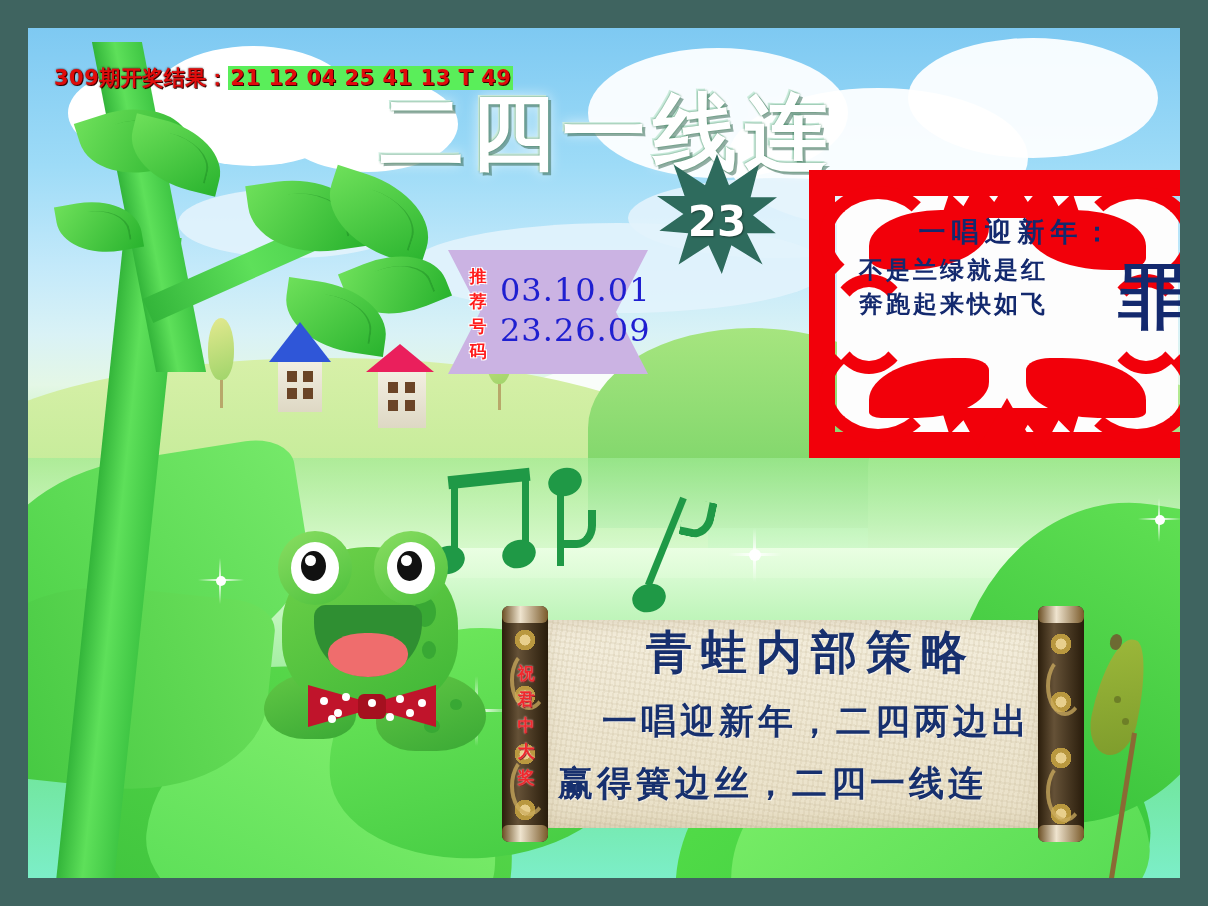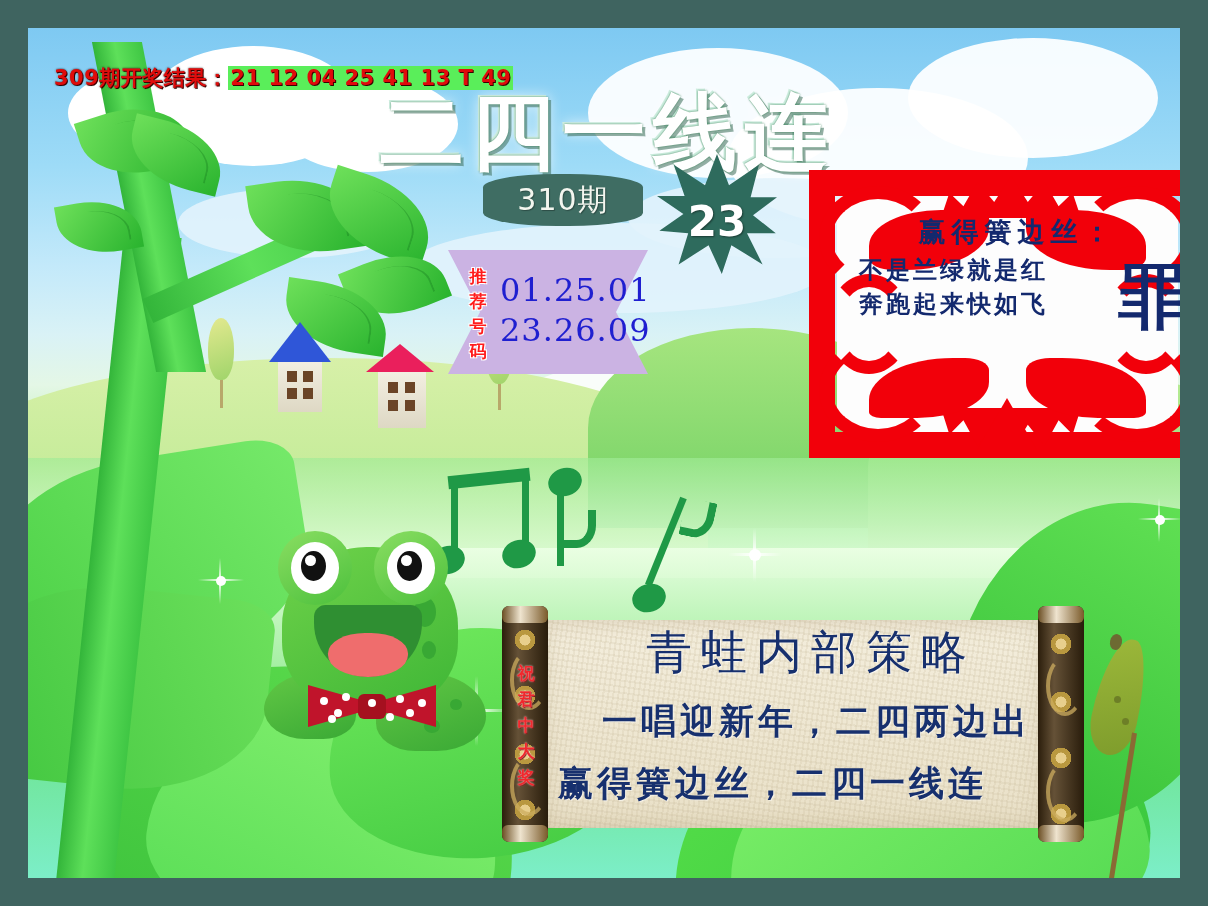--- a/index.html
+++ b/index.html
@@ -164,21 +164,21 @@
   #scroll .rod .cap{position:absolute;left:0;width:46px;height:17px;
      background:linear-gradient(90deg,#6b4e23,#efe4cf 40%,#7a5a2a);border-radius:6px;}
   #scroll .rod .flor{position:absolute;width:24px;height:24px;border-radius:50%;
      background:radial-gradient(circle,#e8cf8c 0 32%,#b9983f 33% 60%,rgba(0,0,0,0) 61%);}
   #scroll .rod .vine{position:absolute;width:30px;height:52px;border-radius:50%;
      border:4px solid rgba(205,172,95,.75);border-top-color:transparent;border-right-color:transparent;}
   #scroll .rodtext{position:absolute;left:12px;top:54px;width:24px;color:#f0282d;
      font-size:17px;font-weight:bold;line-height:26px;text-align:center;z-index:5;
      text-shadow:0 0 2px #ffdede,1px 1px 0 #7a0000;}
   #scroll .title{position:absolute;left:86px;top:16px;right:50px;
-     text-align:center;color:#17306e;font-size:46px;font-weight:normal;letter-spacing:9px;
+     text-align:center;color:#17306e;font-size:46px;font-weight:bold;letter-spacing:9px;
      font-family:"DejaVu Serif","Liberation Serif",serif;
      text-shadow:1px 1px 1px rgba(255,255,255,.7);}
   #scroll .ln{position:absolute;left:56px;right:24px;color:#17306e;
      font-size:35px;letter-spacing:4px;font-weight:bold;
      font-family:"DejaVu Serif","Liberation Serif",serif;
      text-shadow:1px 1px 1px rgba(255,255,255,.6);}
 
   
   #cattail{position:absolute;left:1060px;top:610px;width:90px;height:250px;}
   #cattail .pod{position:absolute;left:8px;top:0;width:46px;height:118px;
@@ -285,36 +285,35 @@
 
       <div class="house-body" style="left:350px;top:342px;width:48px;height:58px;"></div>
       <div class="roof" style="left:338px;top:316px;border-width:0 34px 28px 34px;border-bottom-color:#ea1f5c;"></div>
       <div class="win" style="left:360px;top:354px;width:10px;height:11px;"></div>
       <div class="win" style="left:377px;top:354px;width:10px;height:11px;"></div>
       <div class="win" style="left:360px;top:372px;width:10px;height:11px;"></div>
       <div class="win" style="left:377px;top:372px;width:10px;height:11px;"></div>
     </div>
 
     <div id="title">二四一线连</div>
-    <div id="period-banner">310期</div>
     <div id="burst">
       <div class="star"></div>
       <div class="num">23</div>
     </div>
 
     <div id="rec">
       <div class="bg"></div>
       <div class="label">
         <div>推</div>
         <div>荐</div>
         <div>号</div>
         <div>码</div>
       </div>
       <div class="nums">
-        <div>01.25.01</div>
+        <div>03.10.01</div>
         <div>23.26.09</div>
       </div>
     </div>
 
     <div id="dragon">
       <div class="paper"></div>
 
       <div class="edge" style="left:0;top:0;width:397px;height:26px;"></div>
       <div class="edge" style="left:0;bottom:0;width:397px;height:26px;"></div>
       <div class="edge" style="left:0;top:0;width:26px;height:288px;"></div>
@@ -330,21 +329,21 @@
           clip-path:polygon(0 100%,6% 40%,16% 72%,26% 14%,38% 62%,50% 0,62% 62%,74% 14%,84% 72%,94% 40%,100% 100%);"></div>
       <div class="orn" style="left:132px;bottom:6px;width:140px;height:44px;
           clip-path:polygon(0 0,6% 60%,16% 28%,26% 86%,38% 38%,50% 100%,62% 38%,74% 86%,84% 28%,94% 60%,100% 0);"></div>
       <div class="orn" style="left:60px;top:40px;width:120px;height:60px;border-radius:60% 10% 70% 20%;"></div>
       <div class="orn" style="right:60px;top:40px;width:120px;height:60px;border-radius:10% 60% 20% 70%;"></div>
       <div class="orn" style="left:60px;bottom:40px;width:120px;height:60px;border-radius:70% 20% 60% 10%;"></div>
       <div class="orn" style="right:60px;bottom:40px;width:120px;height:60px;border-radius:20% 70% 10% 60%;"></div>
       <div class="tooth" style="left:168px;top:228px;width:60px;height:52px;"></div>
 
       <div class="poem">
-        <div class="head">赢得簧边丝：</div>
+        <div class="head">一唱迎新年：</div>
         <div class="ln">不是兰绿就是红</div>
         <div class="ln">奔跑起来快如飞</div>
       </div>
       <div class="bigchar">罪</div>
     </div>
 
     <div class="note" style="left:398px;top:444px;width:110px;height:110px;">
       <div class="beam" style="left:22px;top:0;width:82px;transform:rotate(-6deg);"></div>
       <div class="stem" style="left:25px;top:6px;height:78px;"></div>
       <div class="stem" style="left:96px;top:0px;height:74px;"></div>

